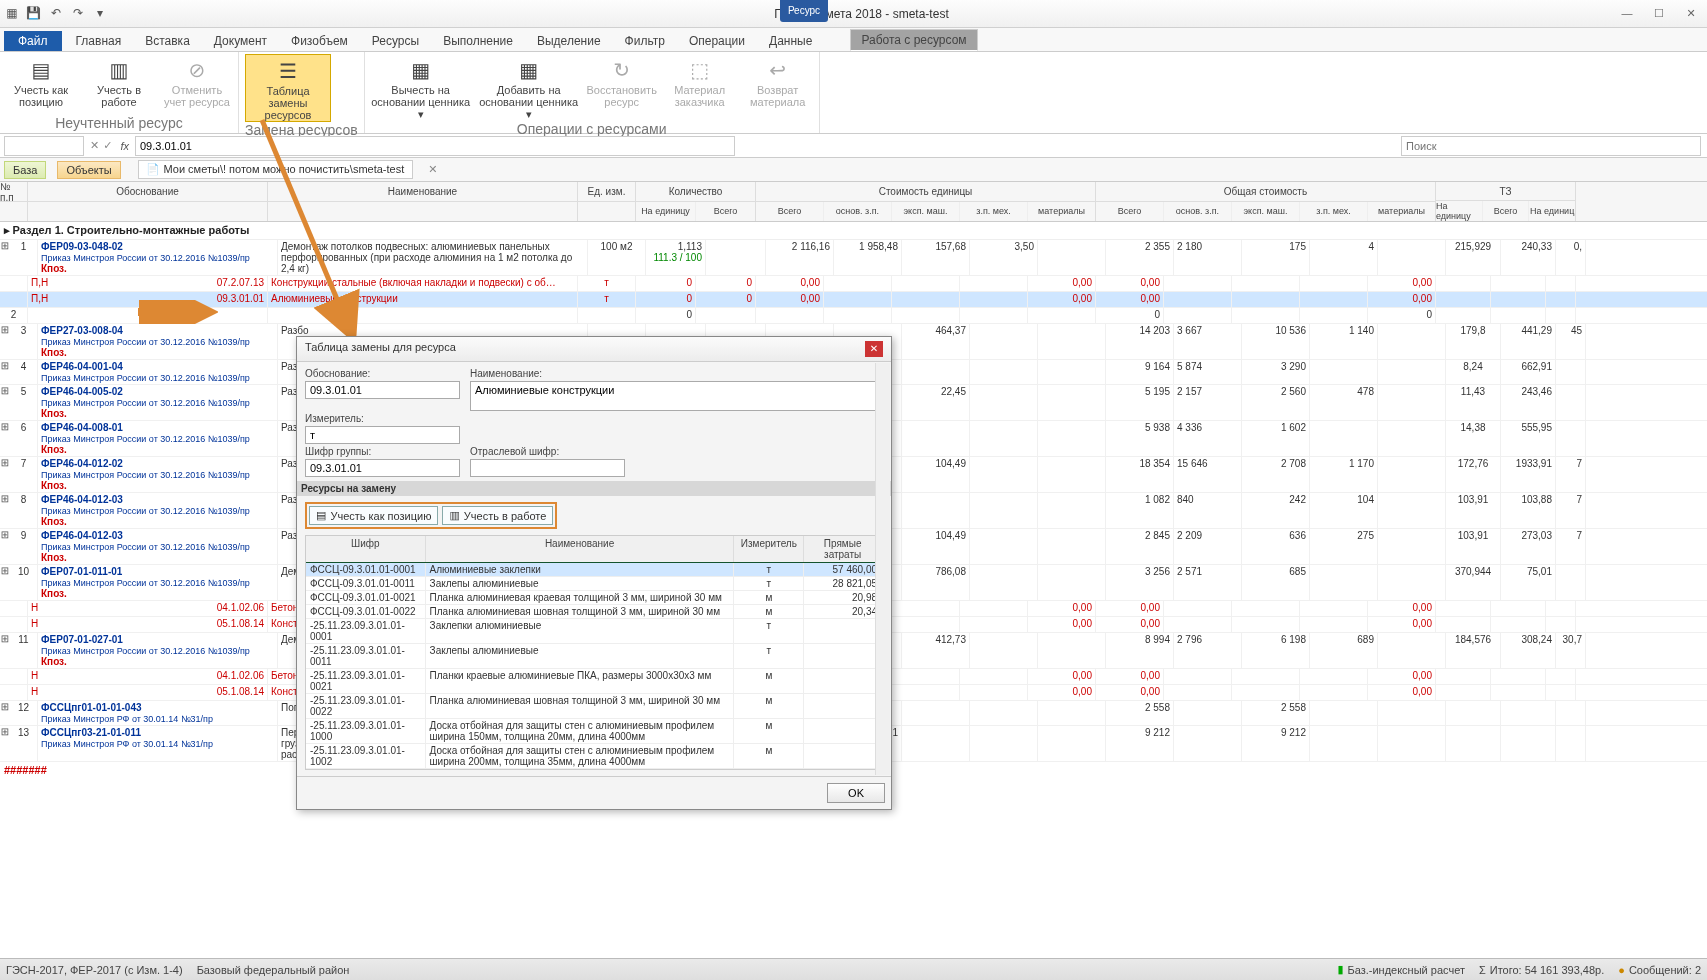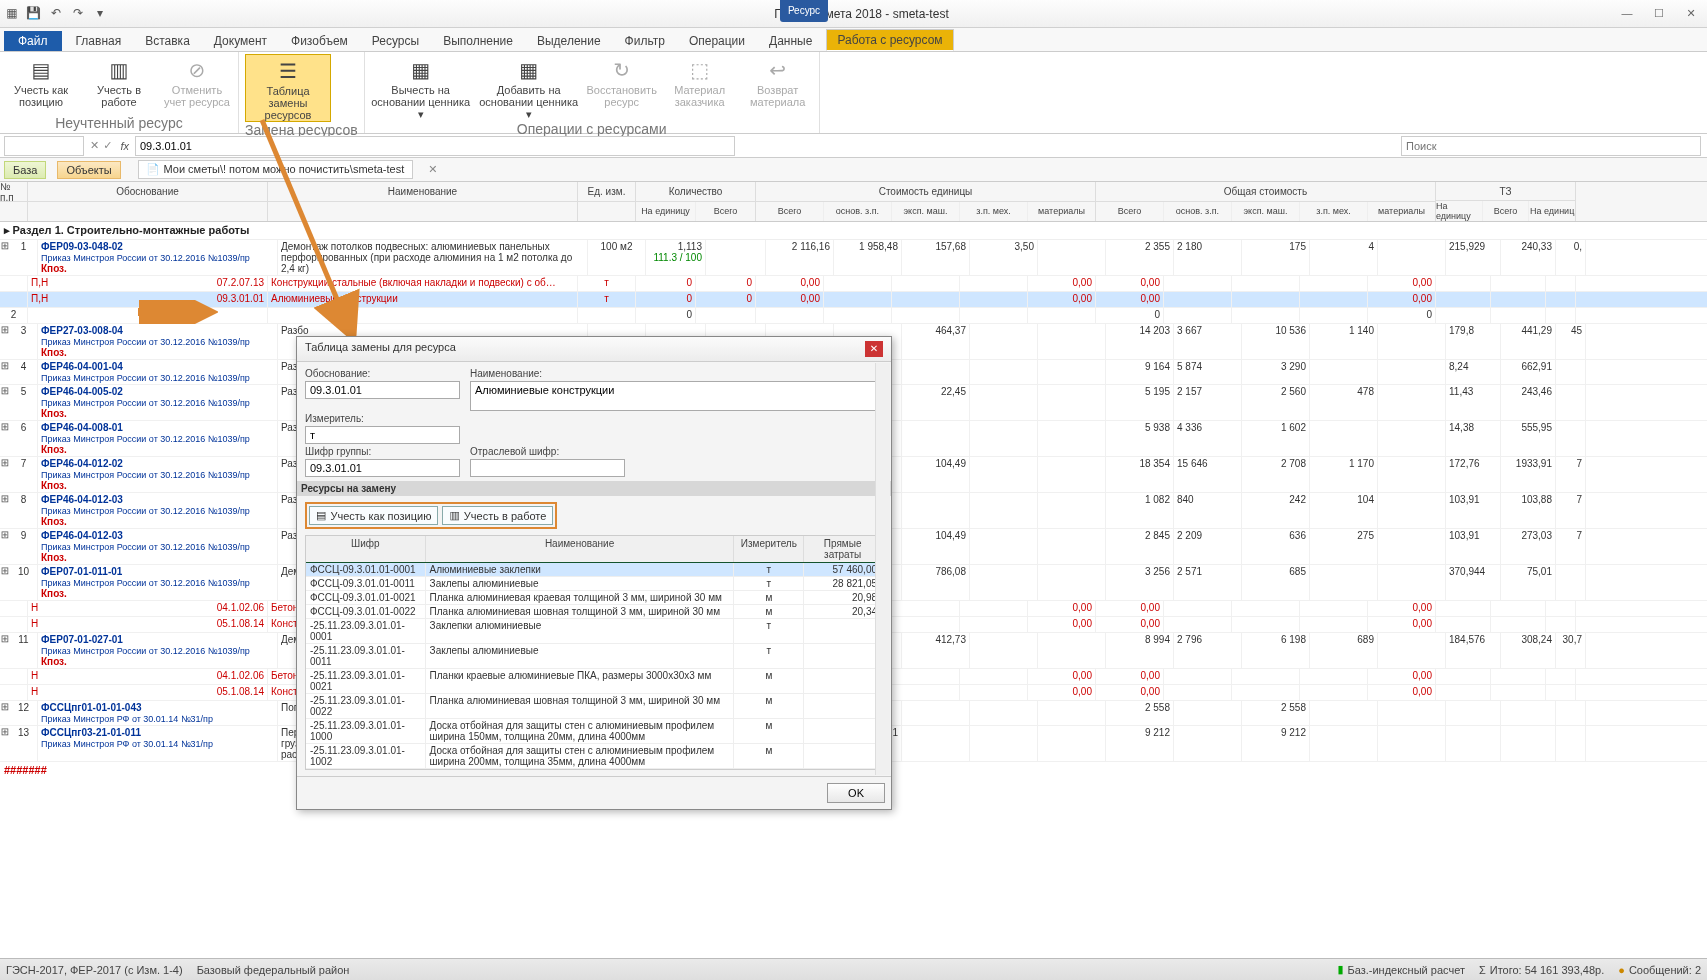--- a/index.html
+++ b/index.html
@@ -11,21 +11,21 @@
 .titlebar .qat span { width:16px; height:16px; display:inline-block; font-size:12px; color:#555; text-align:center; }
 .titlebar .title { flex:1; text-align:center; font-size:12px; color:#333; }
 .titlebar .tab-top { position:absolute; left:780px; top:0; width:48px; height:22px; background:#2a5aa0; color:#fff; font-size:10px; text-align:center; line-height:22px; border-radius:0 0 3px 3px; }
 .titlebar .winbtns { display:flex; gap:8px; color:#666; }
 .titlebar .winbtns span { width:24px; text-align:center; font-size:11px; }
 
 
 .menutabs { height: 24px; display:flex; align-items:flex-end; border-bottom:1px solid #ccc; padding-left:4px; gap:4px; background:#f8f8f8;}
 .menutabs .filetab { background:#1e5caa; color:#fff; padding:3px 14px; font-size:12px; }
 .menutabs .tab { padding:3px 10px; font-size:12px; color:#444; cursor:pointer; }
-.menutabs .tab.active { border:1px solid #ccc; border-bottom:1px solid #fff; background:#eab308; }
+.menutabs .tab.active { border:1px solid #ccc; border-bottom:1px solid #fff; background:#a3a3a3;margin-left:24px; }
 
 
 .ribbon { height: 82px; background:#fff; border-bottom:1px solid #ccc; display:flex; }
 .ribbon-group { border-right:1px solid #e0e0e0; padding:2px 6px 0 6px; display:flex; flex-direction:column; }
 .ribbon-group-items { display:flex; gap:8px; flex:1; }
 .ribbon-btn { display:flex; flex-direction:column; align-items:center; justify-content:flex-start; width:70px; padding-top:2px; text-align:center; font-size:11px; color:#444; cursor:pointer; }
 .ribbon-btn .ico { width:32px; height:28px; display:flex; align-items:center; justify-content:center; font-size:20px; }
 .ribbon-btn.disabled { color:#aaa; }
 .ribbon-btn.highlight { background:#ffe28a; border:1px solid #d4a800; }
 .ribbon-group-label { font-size:14px; color:#777; text-align:center; padding-bottom:2px; }
@@ -76,21 +76,21 @@
 .c-s1{width:68px;text-align:right;}
 .c-s2{width:68px;text-align:right;}
 .c-s3{width:68px;text-align:right;}
 .c-s4{width:68px;text-align:right;}
 .c-s5{width:68px;text-align:right;}
 .c-o1{width:68px;text-align:right;}
 .c-o2{width:68px;text-align:left;}
 .c-o3{width:68px;text-align:right;}
 .c-o4{width:68px;text-align:right;}
 .c-o5{width:68px;text-align:right;}
-.c-t1{width:55px;text-align:left;}
+.c-t1{width:55px;text-align:center;}
 .c-t2{width:55px;text-align:right;}
 .c-t3{width:30px;text-align:right;}
 
 .obos-title { color:#003399; font-weight:bold; }
 .obos-sub { color:#003399; font-size:9px; }
 .kpos { color:#c00; font-weight:bold;}
 .resrow { color:#c00; }
 .resrow.selected { background:#cfe6ff;}
 .green { color:#008800;}
 

